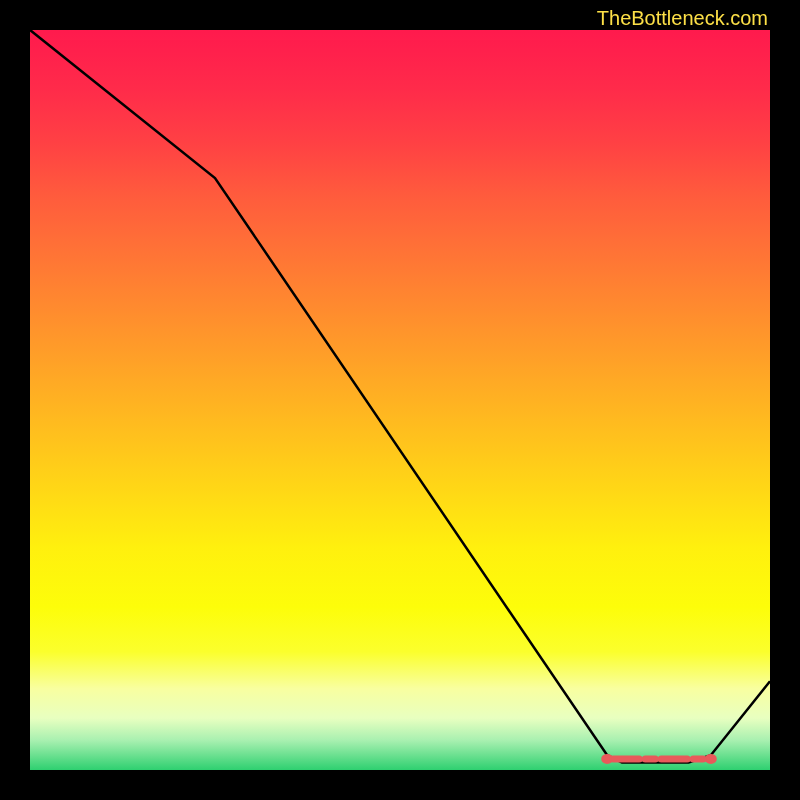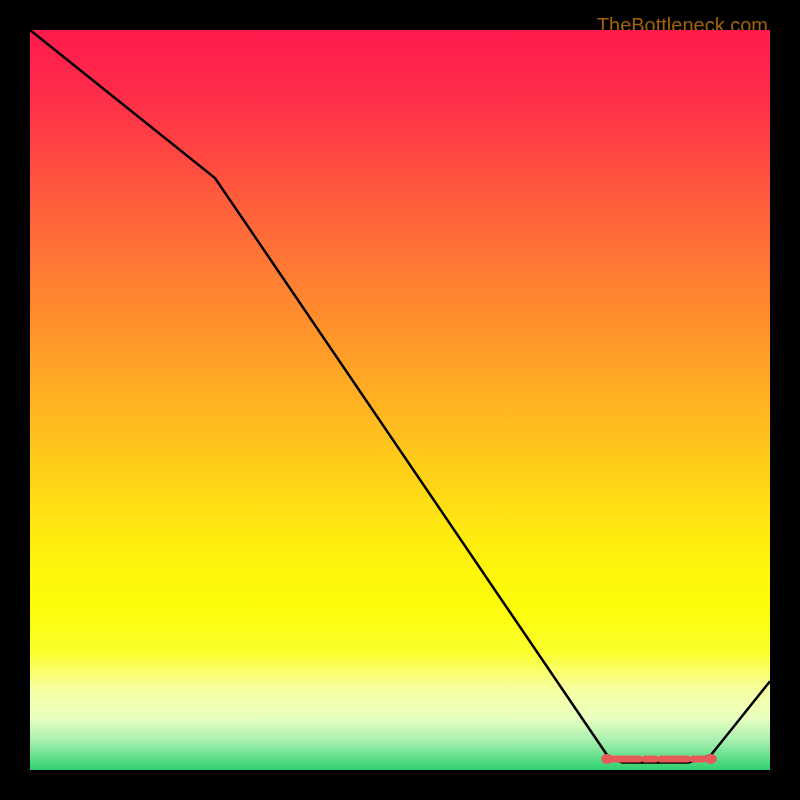--- a/index.html
+++ b/index.html
@@ -30,23 +30,23 @@
       #fdfd0a 78%,
       #fbff2c 84%,
       #f8ffa0 89%,
       #e8ffc0 93%,
       #a8f0b0 96%,
       #2ed070 100%
     );
   }
   .watermark {
     position: absolute;
-    top: 14px;
+    top: 7px;
     right: 32px;
-    color: #a16207;
+    color: #fde047;
     font-size: 20px;
     font-weight: 500;
   }
   svg.overlay {
     position: absolute;
     left: 30px;
     top: 30px;
     width: 740px;
     height: 740px;
     overflow: visible;

